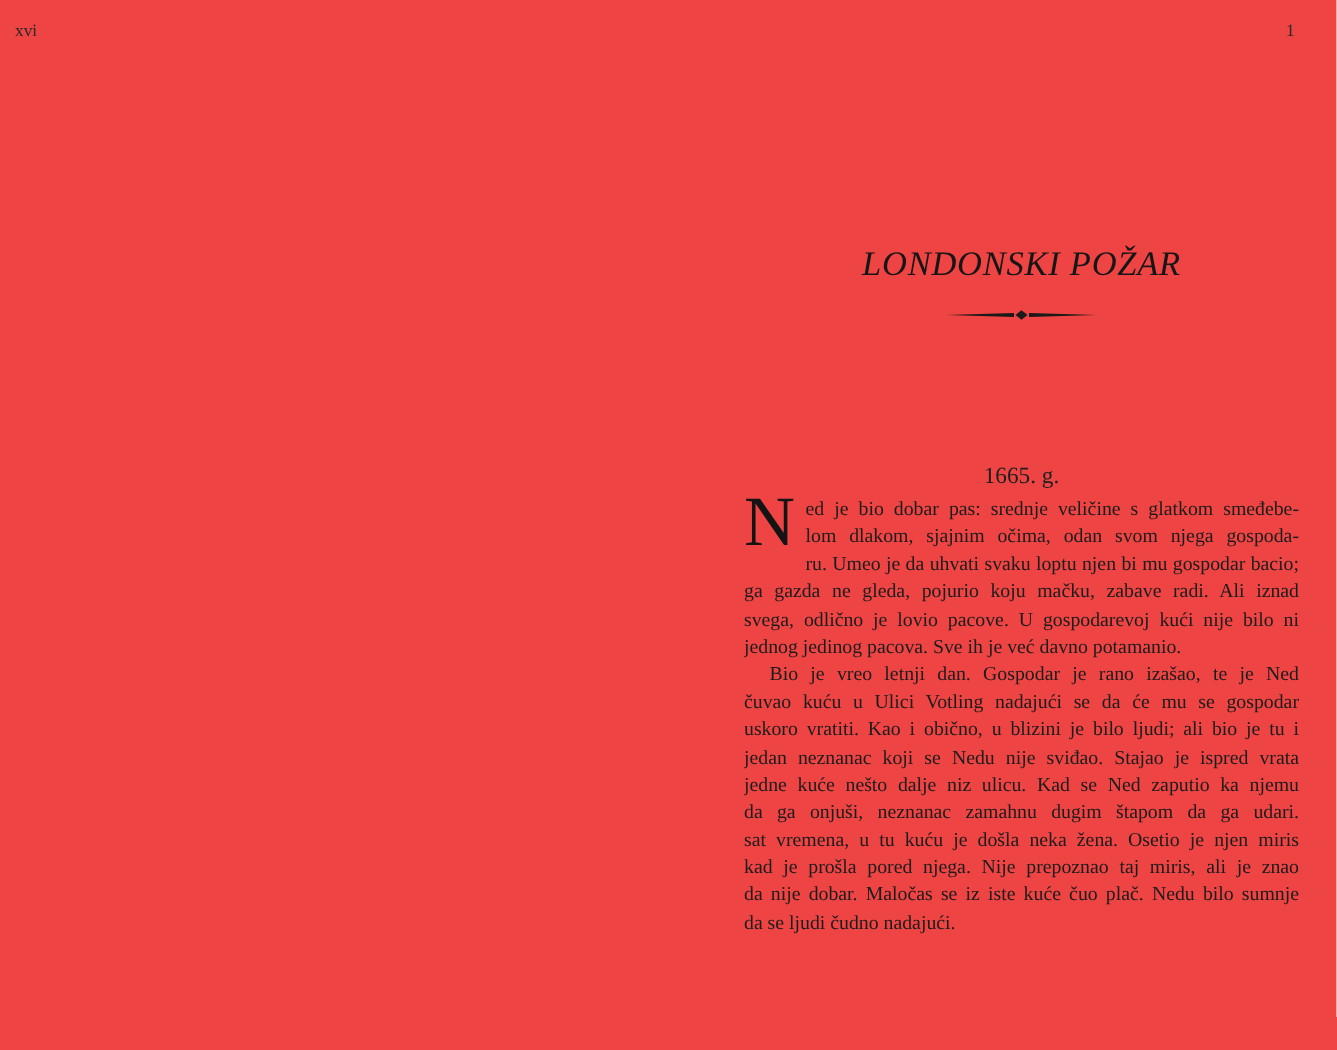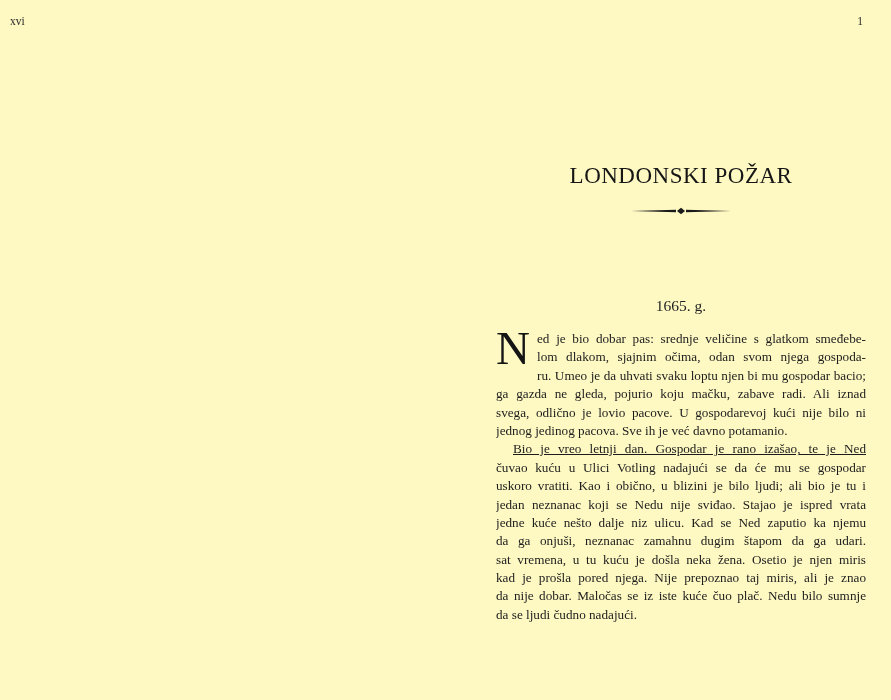--- a/index.html
+++ b/index.html
@@ -6,21 +6,21 @@
     margin: 0;
     padding: 0;
     background: #ffffff;
     font-family: "Liberation Serif", serif;
     color: #1f1f1f;
   }
   #spread {
     position: relative;
     width: 891px;
     height: 700px;
-    background: #fef9c3;
+    background: #ef4444;
     overflow: hidden;
   }
   .folio {
     position: absolute;
     top: 15px;
     font-size: 11.5px;
     color: #2a2a2a;
   }
   #folio-left { left: 10px; }
   #folio-right { right: 28px; }
@@ -35,31 +35,32 @@
   #chapter-title {
     position: absolute;
     top: 163px;
     left: 0;
     width: 100%;
     text-align: center;
     font-size: 23px;
     letter-spacing: 0.5px;
     color: #161616;
     white-space: nowrap;
+    font-style: italic;
   }
   #ornament {
     position: absolute;
     top: 201px;
     left: 0;
     width: 100%;
     text-align: center;
   }
   #date-heading {
     position: absolute;
-    top: 297px;
+    top: 309px;
     left: 0;
     width: 100%;
     text-align: center;
     font-size: 15.5px;
     color: #1f1f1f;
   }
   #body-text {
     position: absolute;
     top: 330px;
     left: 0;
@@ -71,21 +72,21 @@
     height: 18.4px;
     line-height: 18.4px;
     overflow: hidden;
     text-align: justify;
     text-align-last: justify;
   }
   .bline.endline {
     text-align: center;
     text-align-last: left;
   }
-  .bline.indent { text-indent: 17px; text-decoration: underline; }
+  .bline.indent { text-indent: 17px; }
   .dropcap {
     float: left;
     width: 41px;
     height: 36.8px;
     font-size: 47px;
     line-height: 36.8px;
     color: #141414;
     text-align: left;
   }
   .para { overflow: visible; }

